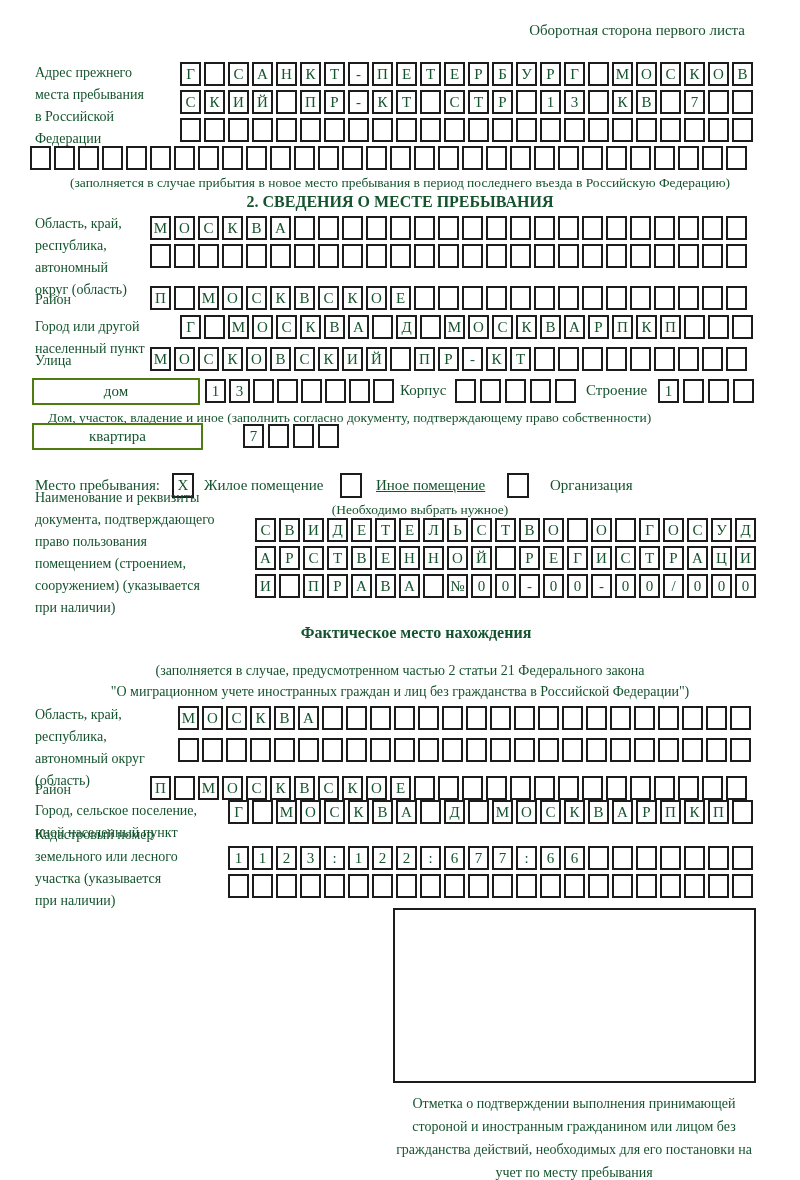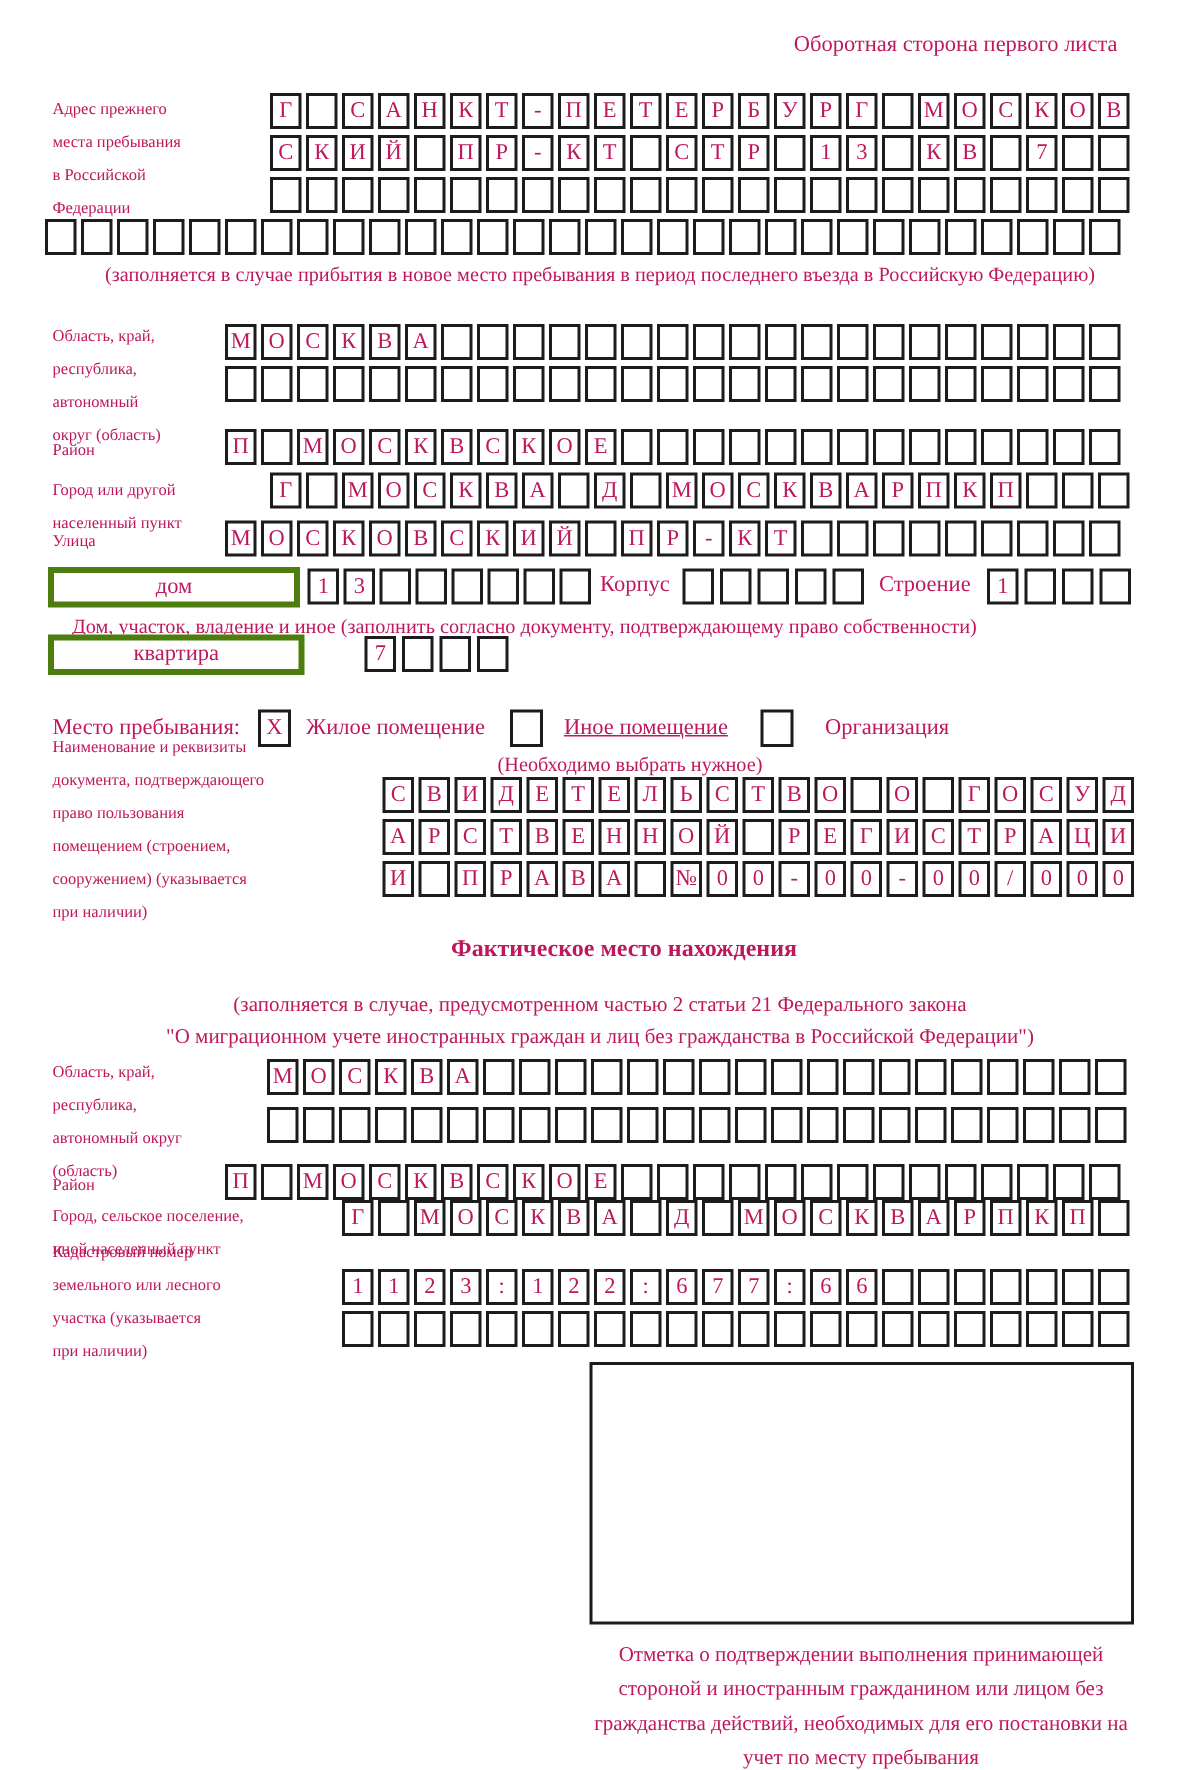--- a/index.html
+++ b/index.html
@@ -1,34 +1,34 @@
 <!DOCTYPE html>
 <html><head>
 <meta charset="utf-8">
 <style>
   html,body{margin:0;padding:0;background:#fff;}
   .page{
     position:relative;width:800px;height:1180px;background:#fff;
-    font-family:"Liberation Serif","DejaVu Serif",serif;color:#be185d;overflow:hidden;
+    font-family:"Liberation Serif","DejaVu Serif",serif;color:#14532d;overflow:hidden;
   }
   .abs{position:absolute;}
-  .label{font-size:11px;line-height:22px;white-space:pre-line;}
+  .label{font-size:14px;line-height:22px;white-space:pre-line;}
   .caption{font-size:13.5px;line-height:18px;}
   .title{font-size:16px;font-weight:bold;text-align:center;width:800px;left:0;}
   .note{font-size:14px;text-align:center;width:800px;left:0;}
   .cellrow{display:flex;gap:3px;}
   .cell{
     width:21px;height:24px;border:2px solid #1c1c1c;box-sizing:border-box;
     display:flex;align-items:center;justify-content:center;
     font-size:15px;font-family:"Liberation Serif","DejaVu Serif",serif;
     background:#fff;flex:0 0 auto;
   }
   .cellrow.wide-gap{gap:4px;}
   .bigbox{
-    border:4px solid #4d7c0f;box-sizing:border-box;background:#fff;
+    border:2px solid #4d7c0f;box-sizing:border-box;background:#fff;
     display:flex;align-items:center;justify-content:center;font-size:15px;
   }
   .checkbox{
     width:22px;height:25px;border:2px solid #1c1c1c;box-sizing:border-box;
     display:flex;align-items:center;justify-content:center;font-size:15px;background:#fff;
   }
   .stampbox{border:2px solid #1c1c1c;box-sizing:border-box;background:#fff;}
   .center{text-align:center;}
 </style>
 </head>
@@ -147,20 +147,21 @@
       <div class="cell"></div>
       <div class="cell"></div>
       <div class="cell"></div>
       <div class="cell"></div>
       <div class="cell"></div>
       <div class="cell"></div>
       <div class="cell"></div>
     </div>
   <div class="abs caption center" style="left:0;top:174px;width:800px;">(заполняется в случае прибытия в новое место пребывания в период последнего въезда в Российскую Федерацию)</div>
 
+  <div class="abs title" style="top:193px;">2. СВЕДЕНИЯ О МЕСТЕ ПРЕБЫВАНИЯ</div>
 
   <div class="abs label" style="left:35px;top:213px;width:115px;">Область, край,
 республика,
 автономный
 округ (область)</div>
   <div class="abs cellrow" style="left:150px;top:216px;">
       <div class="cell">М</div>
       <div class="cell">О</div>
       <div class="cell">С</div>
       <div class="cell">К</div>

